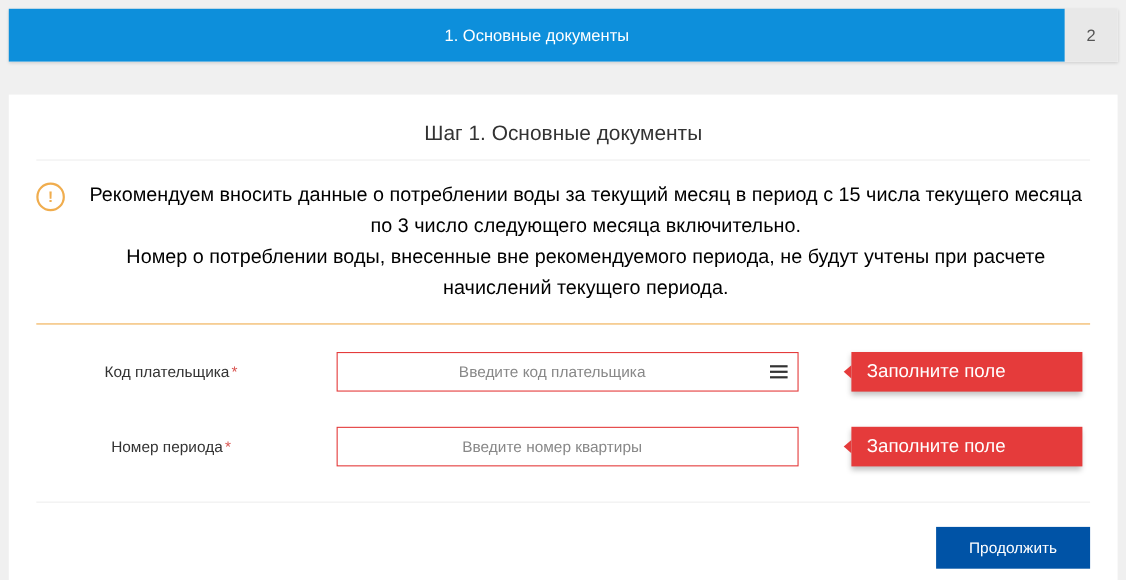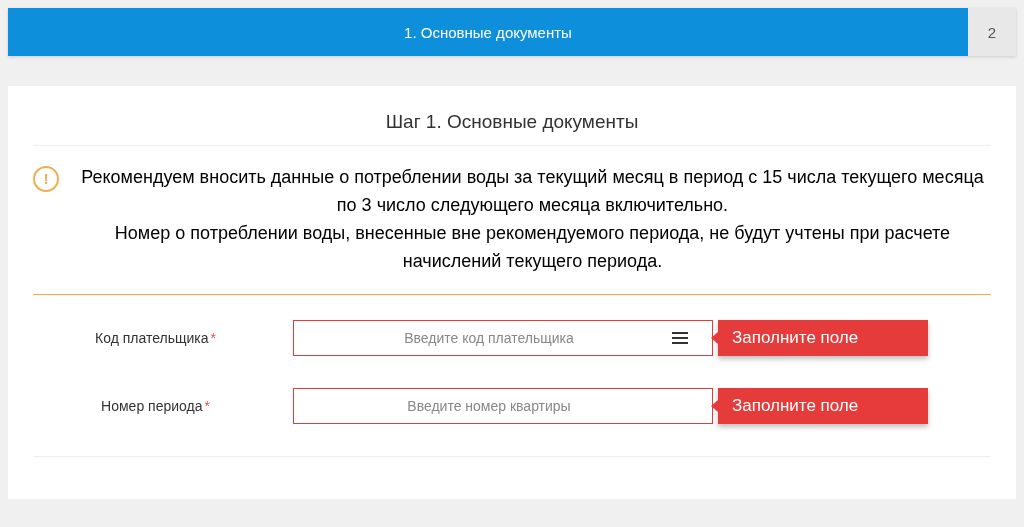--- a/index.html
+++ b/index.html
@@ -72,20 +72,21 @@
     }
     .form-divider {
       border: none;
       border-top: 1px solid #f0ad4e;
       margin: 0 0 25px 0;
     }
     .form-row {
       display: flex;
       align-items: center;
       margin-bottom: 32px;
+      gap: 28px;
     }
     .form-label {
       width: 245px;
       font-size: 14px;
       color: #333;
       flex-shrink: 0;
     }
     .req { color: #d9534f; margin-left: 2px; }
     .input-wrap {
       position: relative;
@@ -93,21 +94,20 @@
       flex-shrink: 0;
     }
     .input-wrap input {
       width: 100%;
       height: 36px;
       border: 1px solid #e43b3b;
       padding: 0 40px 0 12px;
       font-size: 14px;
       color: #333;
       outline: none;
-      margin-left: 15px;
     }
     .input-wrap input::placeholder { color: #888; }
     .burger {
       position: absolute;
       right: 10px;
       top: 50%;
       transform: translateY(-50%);
       width: 16px;
       height: 12px;
       display: flex;
@@ -201,13 +201,16 @@
       <span>Номер периода</span><span class="req">*</span>
     </div>
     <div class="input-wrap">
       <input type="text" placeholder="Введите номер квартиры" style="">
     </div>
     <div class="error-tip">Заполните поле</div>
   </div>
 
   <hr class="footer-divider">
 
+  <div class="actions">
+    <button class="btn-primary">Продолжить</button>
+  </div>
 </div>
 
 </body></html>

